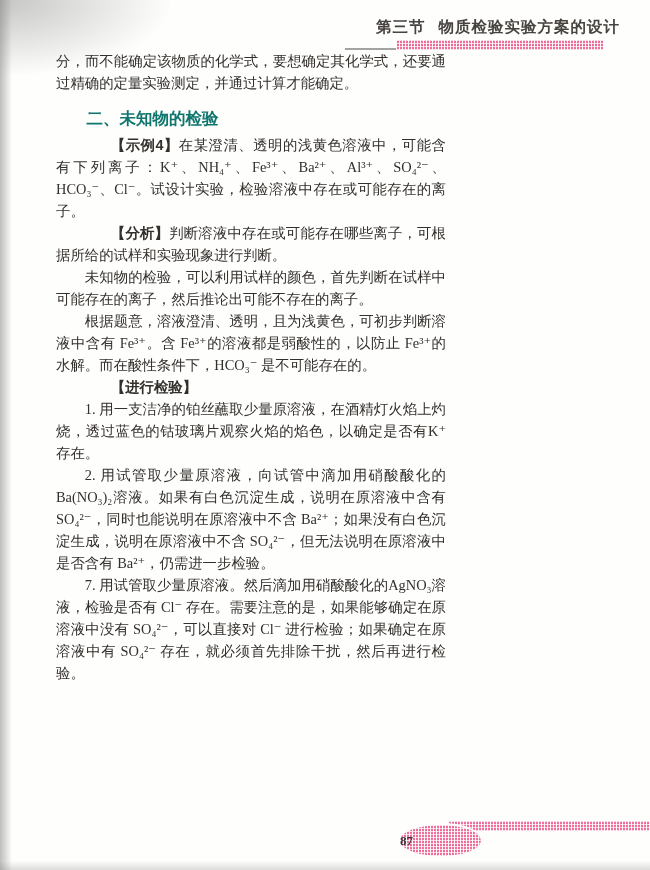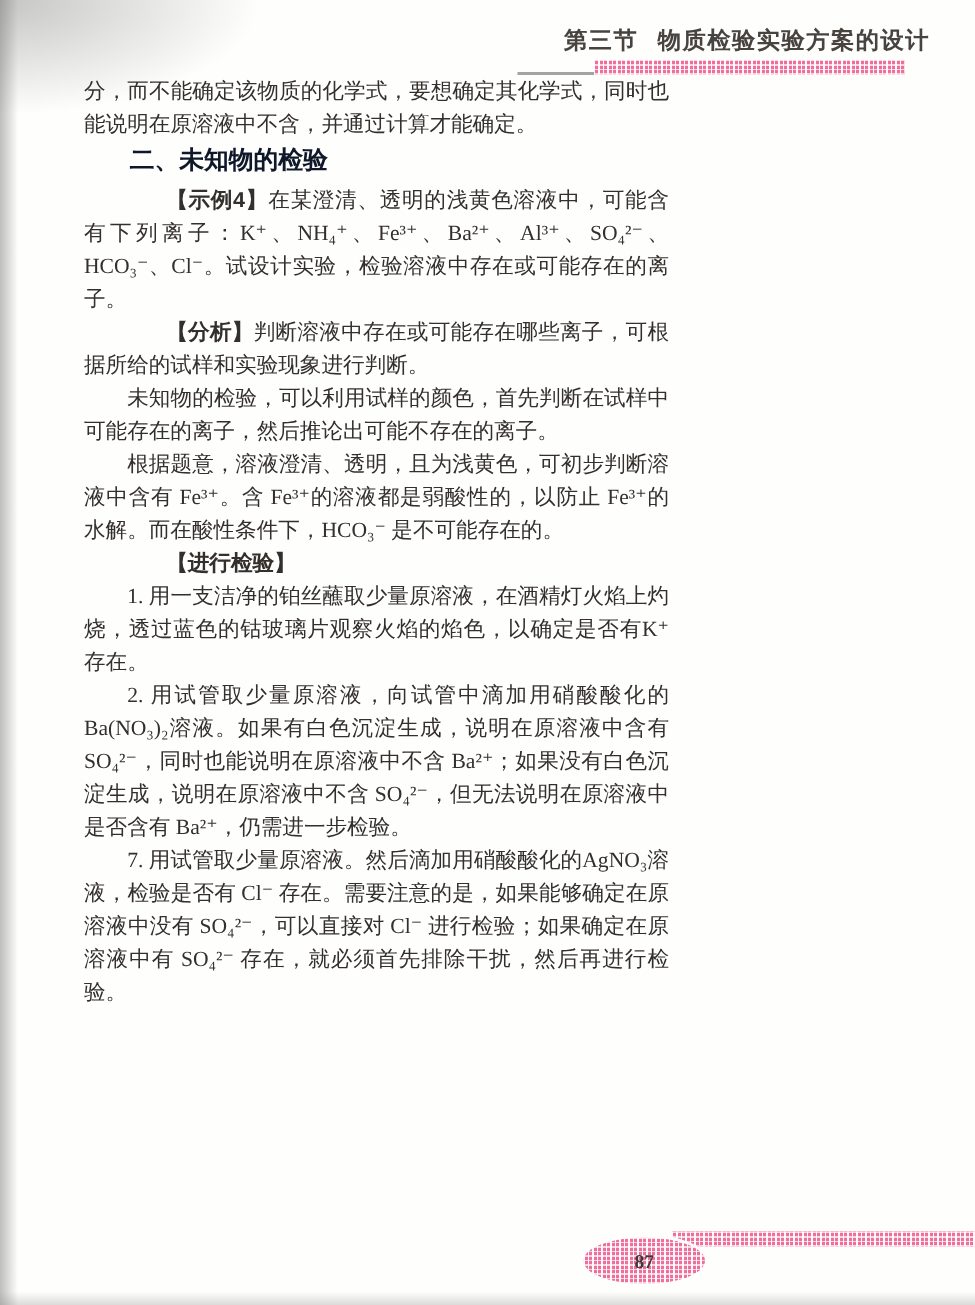--- a/index.html
+++ b/index.html
@@ -59,34 +59,34 @@
     text-align:justify;
   }
   .para{margin:0;}
   .indent{text-indent:2em;}
   .blabel{
     font-family:"Liberation Sans","DejaVu Sans",sans-serif;
     font-weight:bold;
     margin-left:26px;
   }
   .heading{
-    margin:2px 0 5px 0;
+    margin:13px 0 5px 0;
     font-family:"Liberation Sans","DejaVu Sans",sans-serif;
     font-weight:bold;font-size:16.5px;line-height:22px;
-    color:#0f172a;text-indent:1.85em;text-align:left;
+    color:#0f766e;text-indent:1.85em;text-align:left;
   }
   
   .footer-strip{
     position:absolute;left:448px;top:821px;width:202px;height:10px;
   }
   .page-badge{
-    position:absolute;left:389px;top:825px;width:81px;height:31px;
+    position:absolute;left:400px;top:825px;width:81px;height:31px;
     border-radius:50%;
     box-shadow:0 0 0 2px #fefefd;
-    display:flex;align-items:center;justify-content:center;
+    display:flex;align-items:center;
   }
   .pagenum{
     font-family:"Liberation Serif","DejaVu Serif",serif;
     font-size:13px;color:#3a3a38;font-weight:bold;
   }
 </style>
 </head>
 <body>
 
 <div class="page">
@@ -96,21 +96,21 @@
   <div class="edge-bottom"></div>
 
   <div class="header-title">
     <span>第三节</span><span class="gap"></span><span>物质检验实验方案的设计</span>
   </div>
   <div class="header-rule"></div>
   <div class="header-strip hatch"></div>
 
   <main class="column">
 
-    <p class="para"><span>分，而不能确定该物质的化学式，要想确定其化学式，同时也能说明在原溶液中不含，并通过计算才能确定。</span></p>
+    <p class="para"><span>分，而不能确定该物质的化学式，要想确定其化学式，还要通过精确的定量实验测定，并通过计算才能确定。</span></p>
 
     <h2 class="heading">二、未知物的检验</h2>
 
 
     <p class="para indent"><span class="blabel">【示例4】</span><span>在某澄清、透明的浅黄色溶液中，可能含有下列离子：K⁺、NH₄⁺、Fe³⁺、Ba²⁺、Al³⁺、SO₄²⁻、HCO₃⁻、Cl⁻。试设计实验，检验溶液中存在或可能存在的离子。</span></p>
 
     <p class="para indent"><span class="blabel">【分析】</span><span>判断溶液中存在或可能存在哪些离子，可根据所给的试样和实验现象进行判断。</span></p>
 
     <p class="para indent"><span>未知物的检验，可以利用试样的颜色，首先判断在试样中可能存在的离子，然后推论出可能不存在的离子。</span></p>
 

